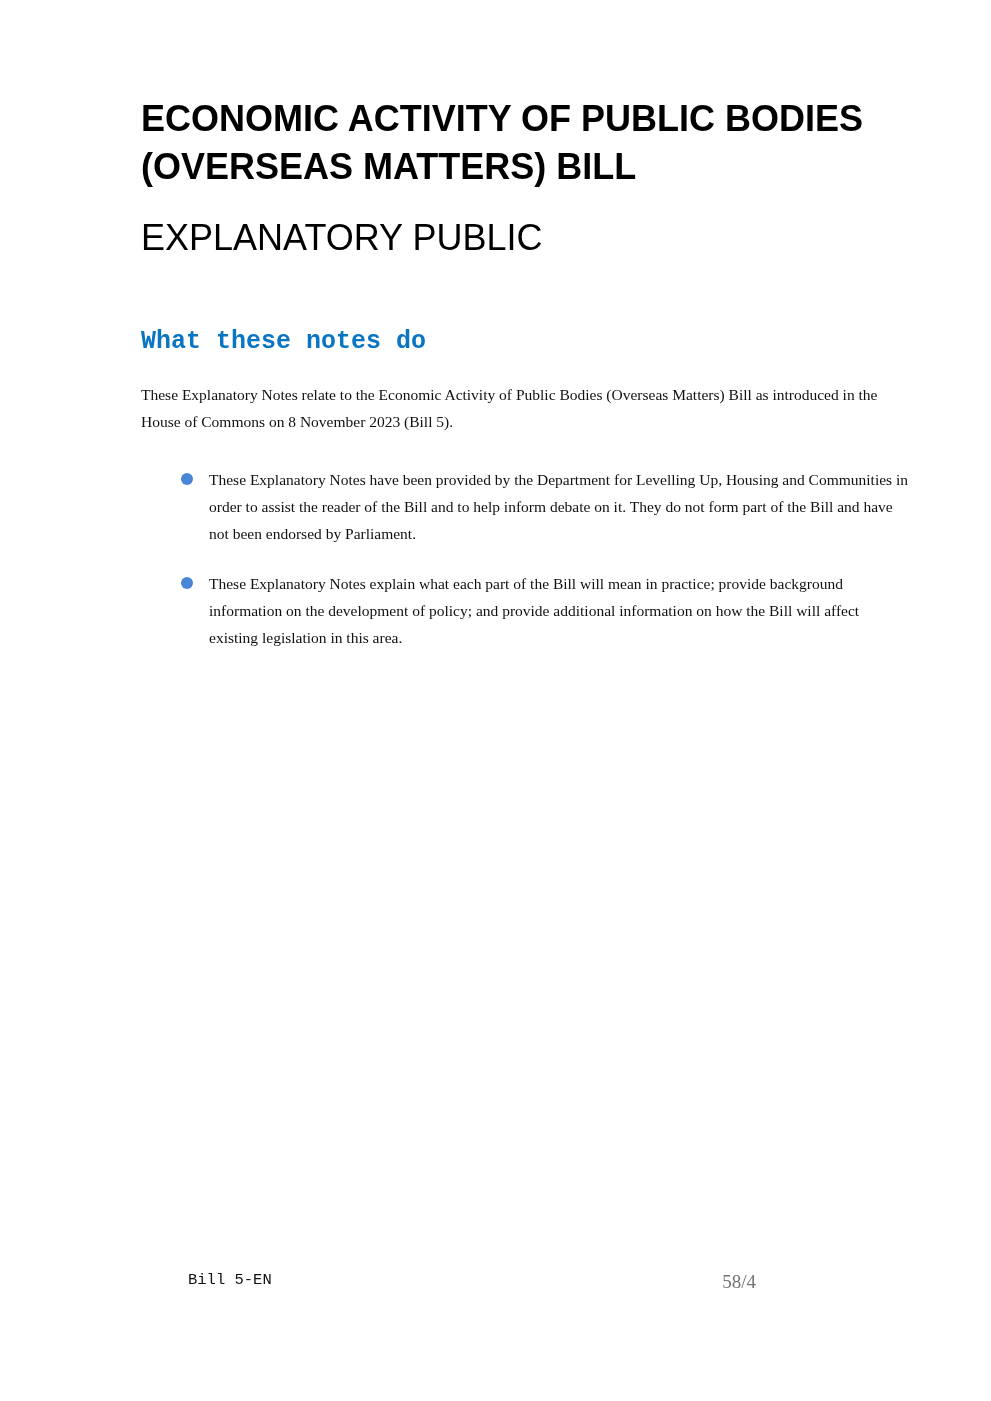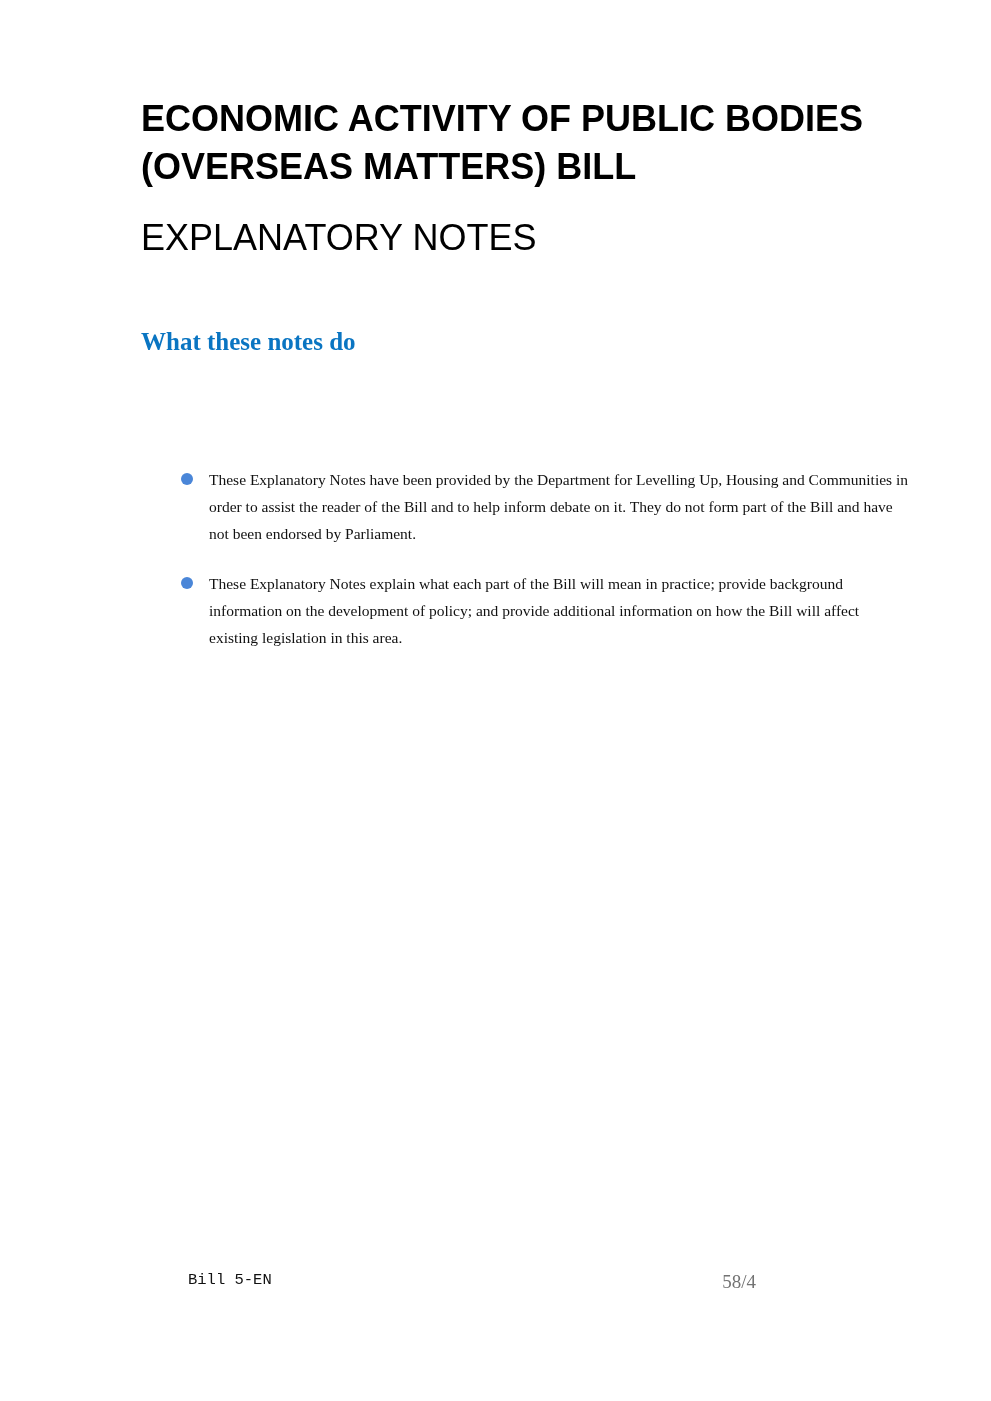--- a/index.html
+++ b/index.html
@@ -10,21 +10,21 @@
     font-family:"Liberation Sans", sans-serif; font-weight:bold;
     font-size:36px; line-height:48px; color:#000; margin:0;
   }
   .subtitle {
     position:absolute; left:141px; top:214px;
     font-family:"Liberation Sans", sans-serif; font-weight:normal;
     font-size:36px; line-height:48px; color:#000; margin:0;
   }
   .section-heading {
     position:absolute; left:141px; top:324px;
-    font-family:Liberation Serif, serif; font-weight:bold;
+    font-family:Liberation Mono, monospace; font-weight:bold;
     font-size:25px; line-height:36px; color:#0a75c2; margin:0;
   }
   .intro {
     position:absolute; left:141px; top:381px; width:760px;
     font-family:"Liberation Serif", serif; font-size:15.5px; line-height:27px;
     color:#111; margin:0;
   }
   .bullets { position:absolute; left:172px; top:458px; width:730px; margin:8px; padding:0; list-style:none; }
   .bullet { position:relative; padding-left:29px; margin-bottom:23px;
     font-family:"Liberation Serif", serif; font-size:15.5px; line-height:27px; color:#111; }
@@ -32,22 +32,23 @@
   .footer-left { position:absolute; left:188px; top:1271px;
     font-family:Liberation Mono, monospace; font-size:15.5px; color:#111; }
   .footer-right { position:absolute; right:154px; top:1271px;
     font-family:"Liberation Serif", serif; font-size:19px; color:#737373; }
 </style>
 </head>
 <body>
 
 <div class="page">
   <h1 class="title">ECONOMIC ACTIVITY OF PUBLIC BODIES (OVERSEAS MATTERS) BILL</h1>
-  <h2 class="subtitle">EXPLANATORY NOTES</h2>
+  <h2 class="subtitle">EXPLANATORY PUBLIC</h2>
   <h3 class="section-heading">What these notes do</h3>
+  <p class="intro">These Explanatory Notes relate to the Economic Activity of Public Bodies (Overseas Matters) Bill as introduced in the House of Commons on 8 November 2023 (Bill 5).</p>
   <ul class="bullets">
     <li class="bullet">
       <span class="bullet-dot"></span>
       <span>These Explanatory Notes have been provided by the Department for Levelling Up, Housing and Communities in order to assist the reader of the Bill and to help inform debate on it. They do not form part of the Bill and have not been endorsed by Parliament.</span>
     </li>
     <li class="bullet">
       <span class="bullet-dot"></span>
       <span>These Explanatory Notes explain what each part of the Bill will mean in practice; provide background information on the development of policy; and provide additional information on how the Bill will affect existing legislation in this area.</span>
     </li>
   </ul>

